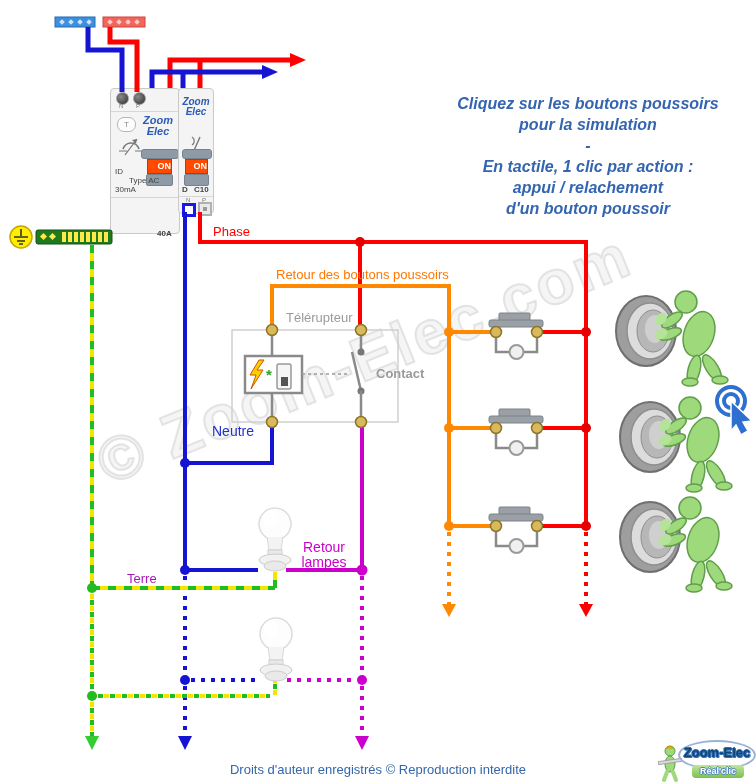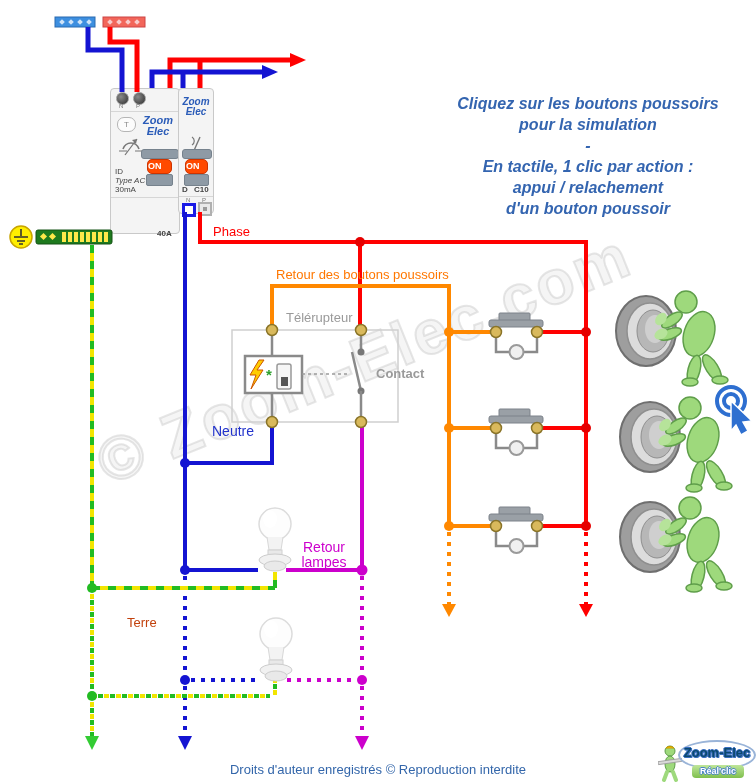--- a/index.html
+++ b/index.html
@@ -5,21 +5,21 @@
   html,body{margin:0;padding:0;background:#fff;}
   #stage{position:relative;width:756px;height:784px;background:#ffffff;overflow:hidden;
          font-family:"Liberation Sans", sans-serif;}
   .abs{position:absolute;}
   
   .wire-label{position:absolute;font-size:13px;white-space:nowrap;}
   .lbl-phase{color:#ff0000;}
   .lbl-orange{color:#ff7700;}
   .lbl-neutre{color:#2233cc;font-size:14px;}
   .lbl-magenta{color:#cc00cc;font-size:14px;text-align:center;line-height:15px;}
-  .lbl-terre{color:#c2410c;margin-top:44px;}
+  .lbl-terre{color:#a21caf;}
   .lbl-gray{color:#9a9a9a;}
   .instructions{position:absolute;left:408px;top:93px;width:360px;text-align:center;
     color:#3465b0;font-weight:bold;font-style:italic;font-size:16px;line-height:21px;}
   .copyright{position:absolute;left:90px;top:762px;width:576px;text-align:center;
     color:#3366aa;font-size:13px;}
   .watermark{position:absolute;left:100px;top:430px;width:720px;
     font-size:62px;font-weight:bold;letter-spacing:3px;
     color:rgba(210,210,210,0.22);-webkit-text-stroke:2px rgba(200,200,200,0.45);
     transform:rotate(-22deg);transform-origin:0 50%;pointer-events:none;}
   
@@ -27,21 +27,21 @@
   .module .divider{position:absolute;left:0;right:0;height:0;border-top:1px solid #d6d6d6;}
   .brand{position:absolute;color:#2b5cb8;font-weight:bold;font-style:italic;
          font-size:11px;line-height:11px;text-align:center;}
   .term-circle{position:absolute;width:11px;height:11px;border-radius:50%;
     background:radial-gradient(circle at 35% 35%, #8a8a8a, #2d2d2d);border:1px solid #9a9a9a;}
   .tiny-lbl{position:absolute;font-size:6px;color:#777;}
   .tbtn{position:absolute;width:17px;height:13px;border:1px solid #b5b5b5;border-radius:7px;
     background:#fcfcfc;color:#888;font-size:8px;text-align:center;line-height:13px;}
   .rocker-top{position:absolute;background:#8e9aa5;border-radius:3px;border:1px solid #76828d;}
   .on-btn{position:absolute;background:#ff4a00;color:#fff;font-weight:bold;font-size:9px;
-    text-align:left;border-radius:5px;border:1px solid #cc3300;}
+    text-align:right;border-radius:0;border:1px solid #cc3300;}
   .rocker-bot{position:absolute;background:#8e9aa5;border-radius:2px;border:1px solid #76828d;}
   .mod-txt{position:absolute;font-size:8px;color:#444;line-height:9px;white-space:nowrap;}
   .nicon{position:absolute;width:8px;height:8px;background:#fff;border:3px solid #1a1ae6;}
   .picon{position:absolute;width:10px;height:10px;background:#e9e9e9;border:2px solid #b0b0b0;}
   .picon:after{content:"";position:absolute;left:3px;top:3px;width:4px;height:4px;background:#9a9a9a;}
   
   .logo{position:absolute;left:658px;top:736px;width:96px;height:46px;}
   .logo .oval{position:absolute;left:20px;top:4px;width:74px;height:26px;border:2px solid #9ab4d8;
     border-radius:50%;}
   .logo .brandtxt{position:absolute;left:24px;top:9px;width:70px;text-align:center;
@@ -74,21 +74,21 @@
     <svg class="abs" style="left:6px;top:46px;" width="28" height="22" viewBox="0 0 28 22">
       <path d="M6,14 C9,6 19,6 22,14" fill="none" stroke="#777" stroke-width="1.6"></path>
       <path d="M2,16 H10 M18,16 H26" stroke="#777" stroke-width="1.2"></path>
       <path d="M8,20 L20,4" stroke="#777" stroke-width="1.2"></path>
       <path d="M20,4 l-5,1 4,4 z" fill="#777"></path>
     </svg>
     <div class="rocker-top" style="left:30px;top:60px;width:36px;height:8px;"></div>
     <div class="on-btn" style="left:36px;top:70px;width:23px;height:13px;line-height:13px;">ON</div>
     <div class="rocker-bot" style="left:35px;top:85px;width:25px;height:10px;"></div>
     <div class="mod-txt" style="left:4px;top:78px;">ID</div>
-    <div class="mod-txt" style="left:4px;top:87px;font-style:italic;">Type AC</div>
+    <div class="mod-txt" style="left:18px;top:87px;">Type AC</div>
     <div class="mod-txt" style="left:4px;top:96px;">30mA</div>
     <div class="mod-txt" style="left:46px;top:96px;font-weight:bold;margin-top:44px;">40A</div>
     <div class="divider" style="top:108px;"></div>
   </div>
 
   <div class="module" style="left:178px;top:88px;width:34px;height:124px;">
     <div class="brand" style="left:0px;top:8px;width:34px;font-size:10px;line-height:10px;">
       <span>Zoom</span><br>
       <span>Elec</span>
     </div>

